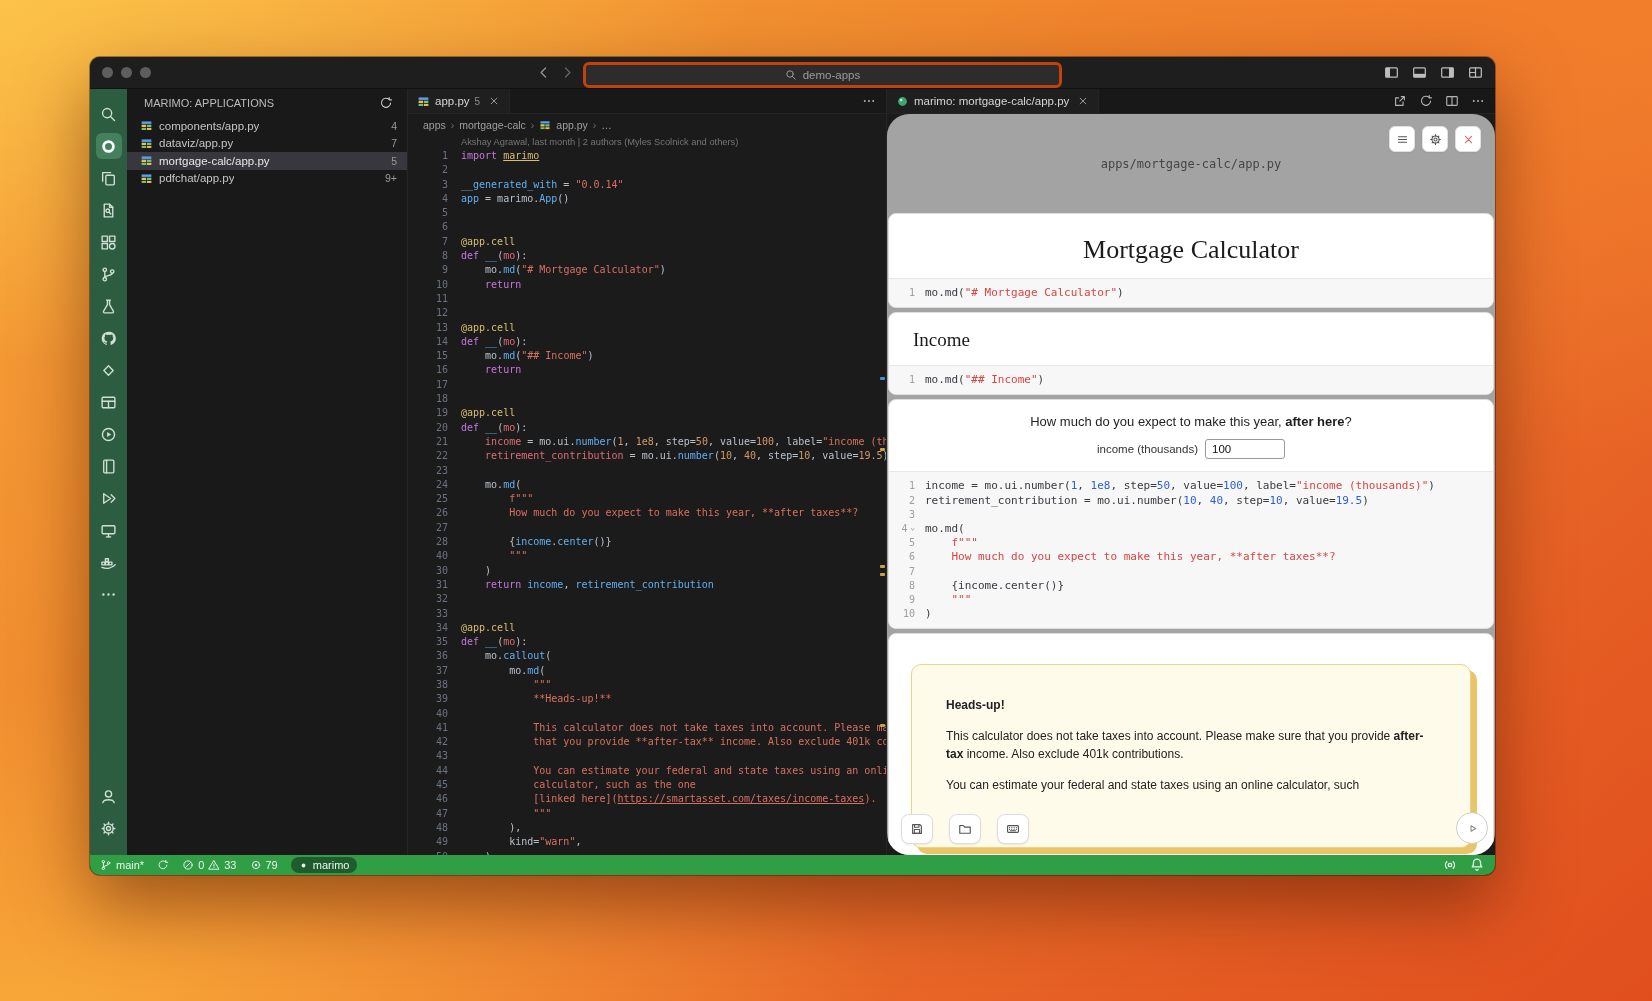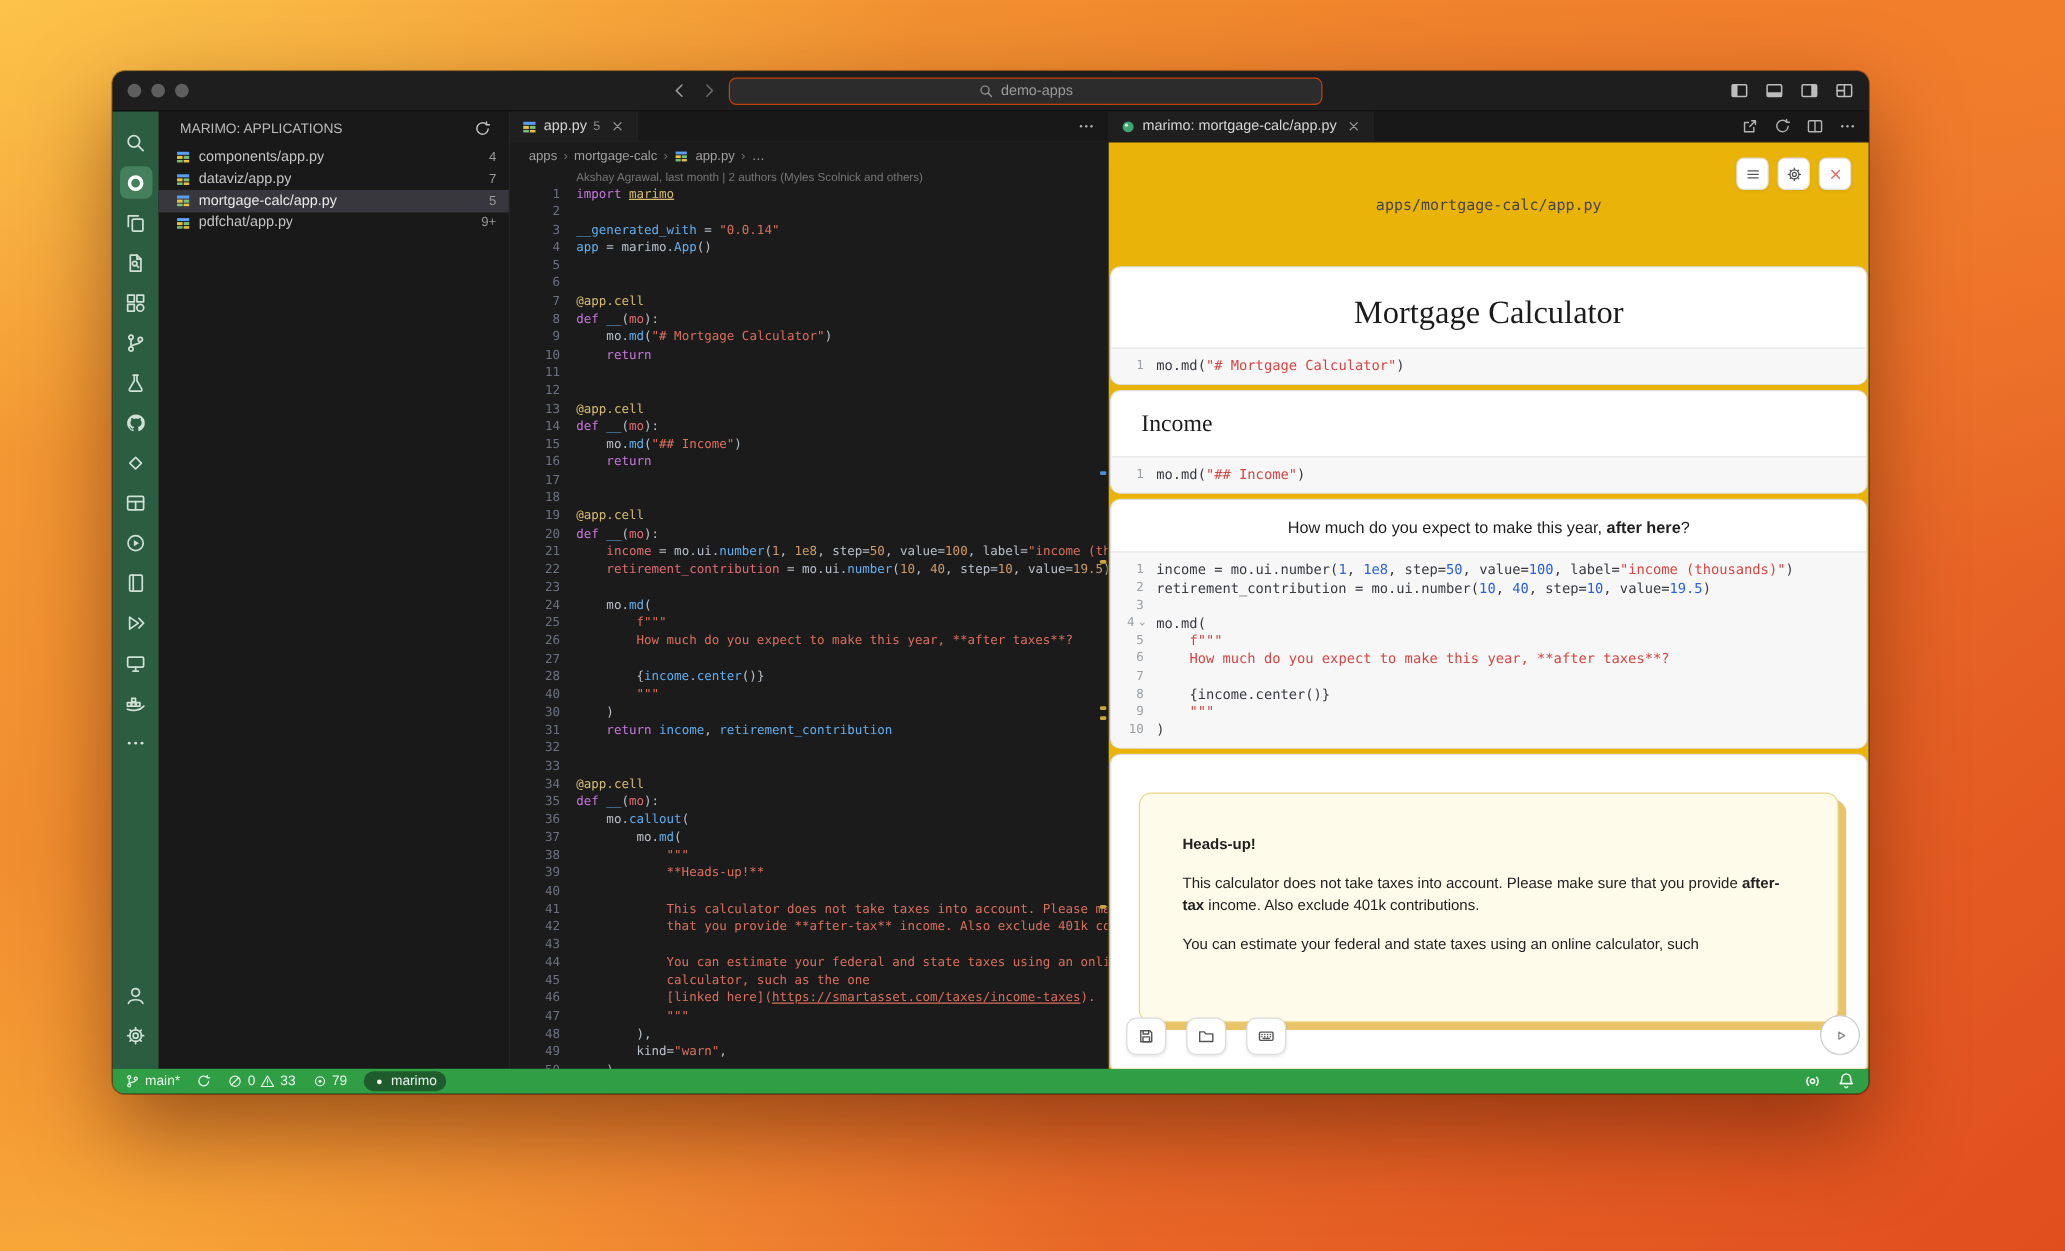--- a/index.html
+++ b/index.html
@@ -17,21 +17,21 @@
   .icon{display:inline-block;width:16px;height:16px;flex:none;}
   .icon svg{width:100%;height:100%;display:block;fill:none;stroke:currentColor;
     stroke-width:1.3;stroke-linecap:round;stroke-linejoin:round;}
   
   .titlebar{height:31px;background:#1e1e1e;border-bottom:1px solid #111;position:relative;flex:none;}
   .traffic{position:absolute;left:12px;top:10px;display:flex;gap:8px;}
   .traffic span{width:11px;height:11px;border-radius:50%;background:#5e5e5e;display:block;}
   .nav-ic{position:absolute;top:8px;width:15px;height:15px;color:#9a9a9a;}
   .nav-fwd{color:#686868;}
   .search-box{position:absolute;left:493px;top:5px;width:473px;height:20px;background:#2c2c2c;
-    border:1px solid #c2410c;border-radius:6px;display:flex;align-items:center;justify-content:center;
+    border:3px solid #c2410c;border-radius:6px;display:flex;align-items:center;justify-content:center;
     gap:6px;color:#9b9b9b;font-size:11.5px;}
   .search-box .icon{width:12px;height:12px;}
   .tb-right{position:absolute;right:12px;top:8px;display:flex;gap:13px;color:#bdbdbd;}
   .tb-right .icon{width:15px;height:15px;}
   
   .content{flex:1;display:flex;min-height:0;}
   .activitybar{width:37px;background:#2c5d40;flex:none;display:flex;flex-direction:column;
     align-items:center;padding:6px 0 8px;}
   .activity-item{width:26px;height:26px;margin:6px 0;display:grid;place-items:center;
     color:#cfe0d4;border-radius:6px;}
@@ -71,21 +71,21 @@
   .code-line{display:flex;height:14.3px;white-space:pre;}
   .editor-body .ln{width:40px;text-align:right;color:#6b7280;flex:none;margin-right:13px;}
   .lt{white-space:pre;}
   .tk-t{color:#b9c0ca}.tk-k{color:#c678dd}.tk-d{color:#d8bd71}.tk-f{color:#61afef}
   .tk-v{color:#61afef}.tk-a{color:#e06c75}.tk-s{color:#d9705f}
   .tk-su{color:#d9705f;text-decoration:underline}.tk-n{color:#d19a66}
   .tk-m{color:#d8bd71;text-decoration:underline}
   .ruler{position:absolute;top:0;right:0;width:7px;height:100%;}
   .ruler i{position:absolute;right:1px;width:5px;height:3px;border-radius:1px;display:block;}
   
-  .webview{flex:1;background:#eab308;position:relative;overflow:hidden;color:#222;}
+  .webview{flex:1;background:#a3a3a3;position:relative;overflow:hidden;color:#222;border-radius:22px;}
   .app-controls{position:absolute;top:12px;right:14px;display:flex;gap:7px;z-index:5;}
   .ctrl-btn{width:24px;height:24px;border:1px solid #e0e0e0;border-radius:6px;background:#fff;
     display:grid;place-items:center;color:#555;box-shadow:0 1px 2px rgba(0,0,0,.05);}
   .ctrl-btn .icon{width:13px;height:13px;}
   .ctrl-btn.danger{color:#e0615f;}
   .app-filename{margin-top:43px;text-align:center;font-family:"DejaVu Sans Mono",monospace;
     font-size:12px;color:#454545;}
   .cards{width:606px;margin:42px auto 0;display:flex;flex-direction:column;gap:4px;}
   .cell-card{border:1px solid #dedede;border-radius:8px;background:#fff;overflow:hidden;}
   .out-title{padding:21px 16px 13px;text-align:center;}
@@ -616,20 +616,24 @@
                 <h2 class="serif-lg">Income</h2>
               </div>
               <div class="cell-code cm">
                   <div class="code-line"><span class="ln">1</span><span class="lt"><span class="tk-t">mo.md(</span><span class="tk-s">"## Income"</span><span class="tk-t">)</span></span></div>
                 </div>
             </div>
 
             <div class="cell-card">
               <div class="out-form">
                 <div><span>How much do you expect to make this year, </span><b>after here</b><span>?</span></div>
+                <div class="input-row">
+                  <span class="input-label">income (thousands)</span>
+                  <input class="num-input" value="100" style="">
+                </div>
               </div>
               <div class="cell-code cm">
                   <div class="code-line"><span class="ln">1</span><span class="lt"><span class="tk-t">income = mo.ui.number(</span><span class="tk-n">1</span><span class="tk-t">, </span><span class="tk-n">1e8</span><span class="tk-t">, step=</span><span class="tk-n">50</span><span class="tk-t">, value=</span><span class="tk-n">100</span><span class="tk-t">, label=</span><span class="tk-s">"income (thousands)"</span><span class="tk-t">)</span></span></div>
                   <div class="code-line"><span class="ln">2</span><span class="lt"><span class="tk-t">retirement_contribution = mo.ui.number(</span><span class="tk-n">10</span><span class="tk-t">, </span><span class="tk-n">40</span><span class="tk-t">, step=</span><span class="tk-n">10</span><span class="tk-t">, value=</span><span class="tk-n">19.5</span><span class="tk-t">)</span></span></div>
                   <div class="code-line"><span class="ln">3</span><span class="lt"></span></div>
                   <div class="code-line"><span class="ln">4<span class="fold">›</span></span><span class="lt"><span class="tk-t">mo.md(</span></span></div>
                   <div class="code-line"><span class="ln">5</span><span class="lt"><span class="tk-s">    f"""</span></span></div>
                   <div class="code-line"><span class="ln">6</span><span class="lt"><span class="tk-s">    How much do you expect to make this year, **after taxes**?</span></span></div>
                   <div class="code-line"><span class="ln">7</span><span class="lt"></span></div>
                   <div class="code-line"><span class="ln">8</span><span class="lt"><span class="tk-t">    {income.center()}</span></span></div>

